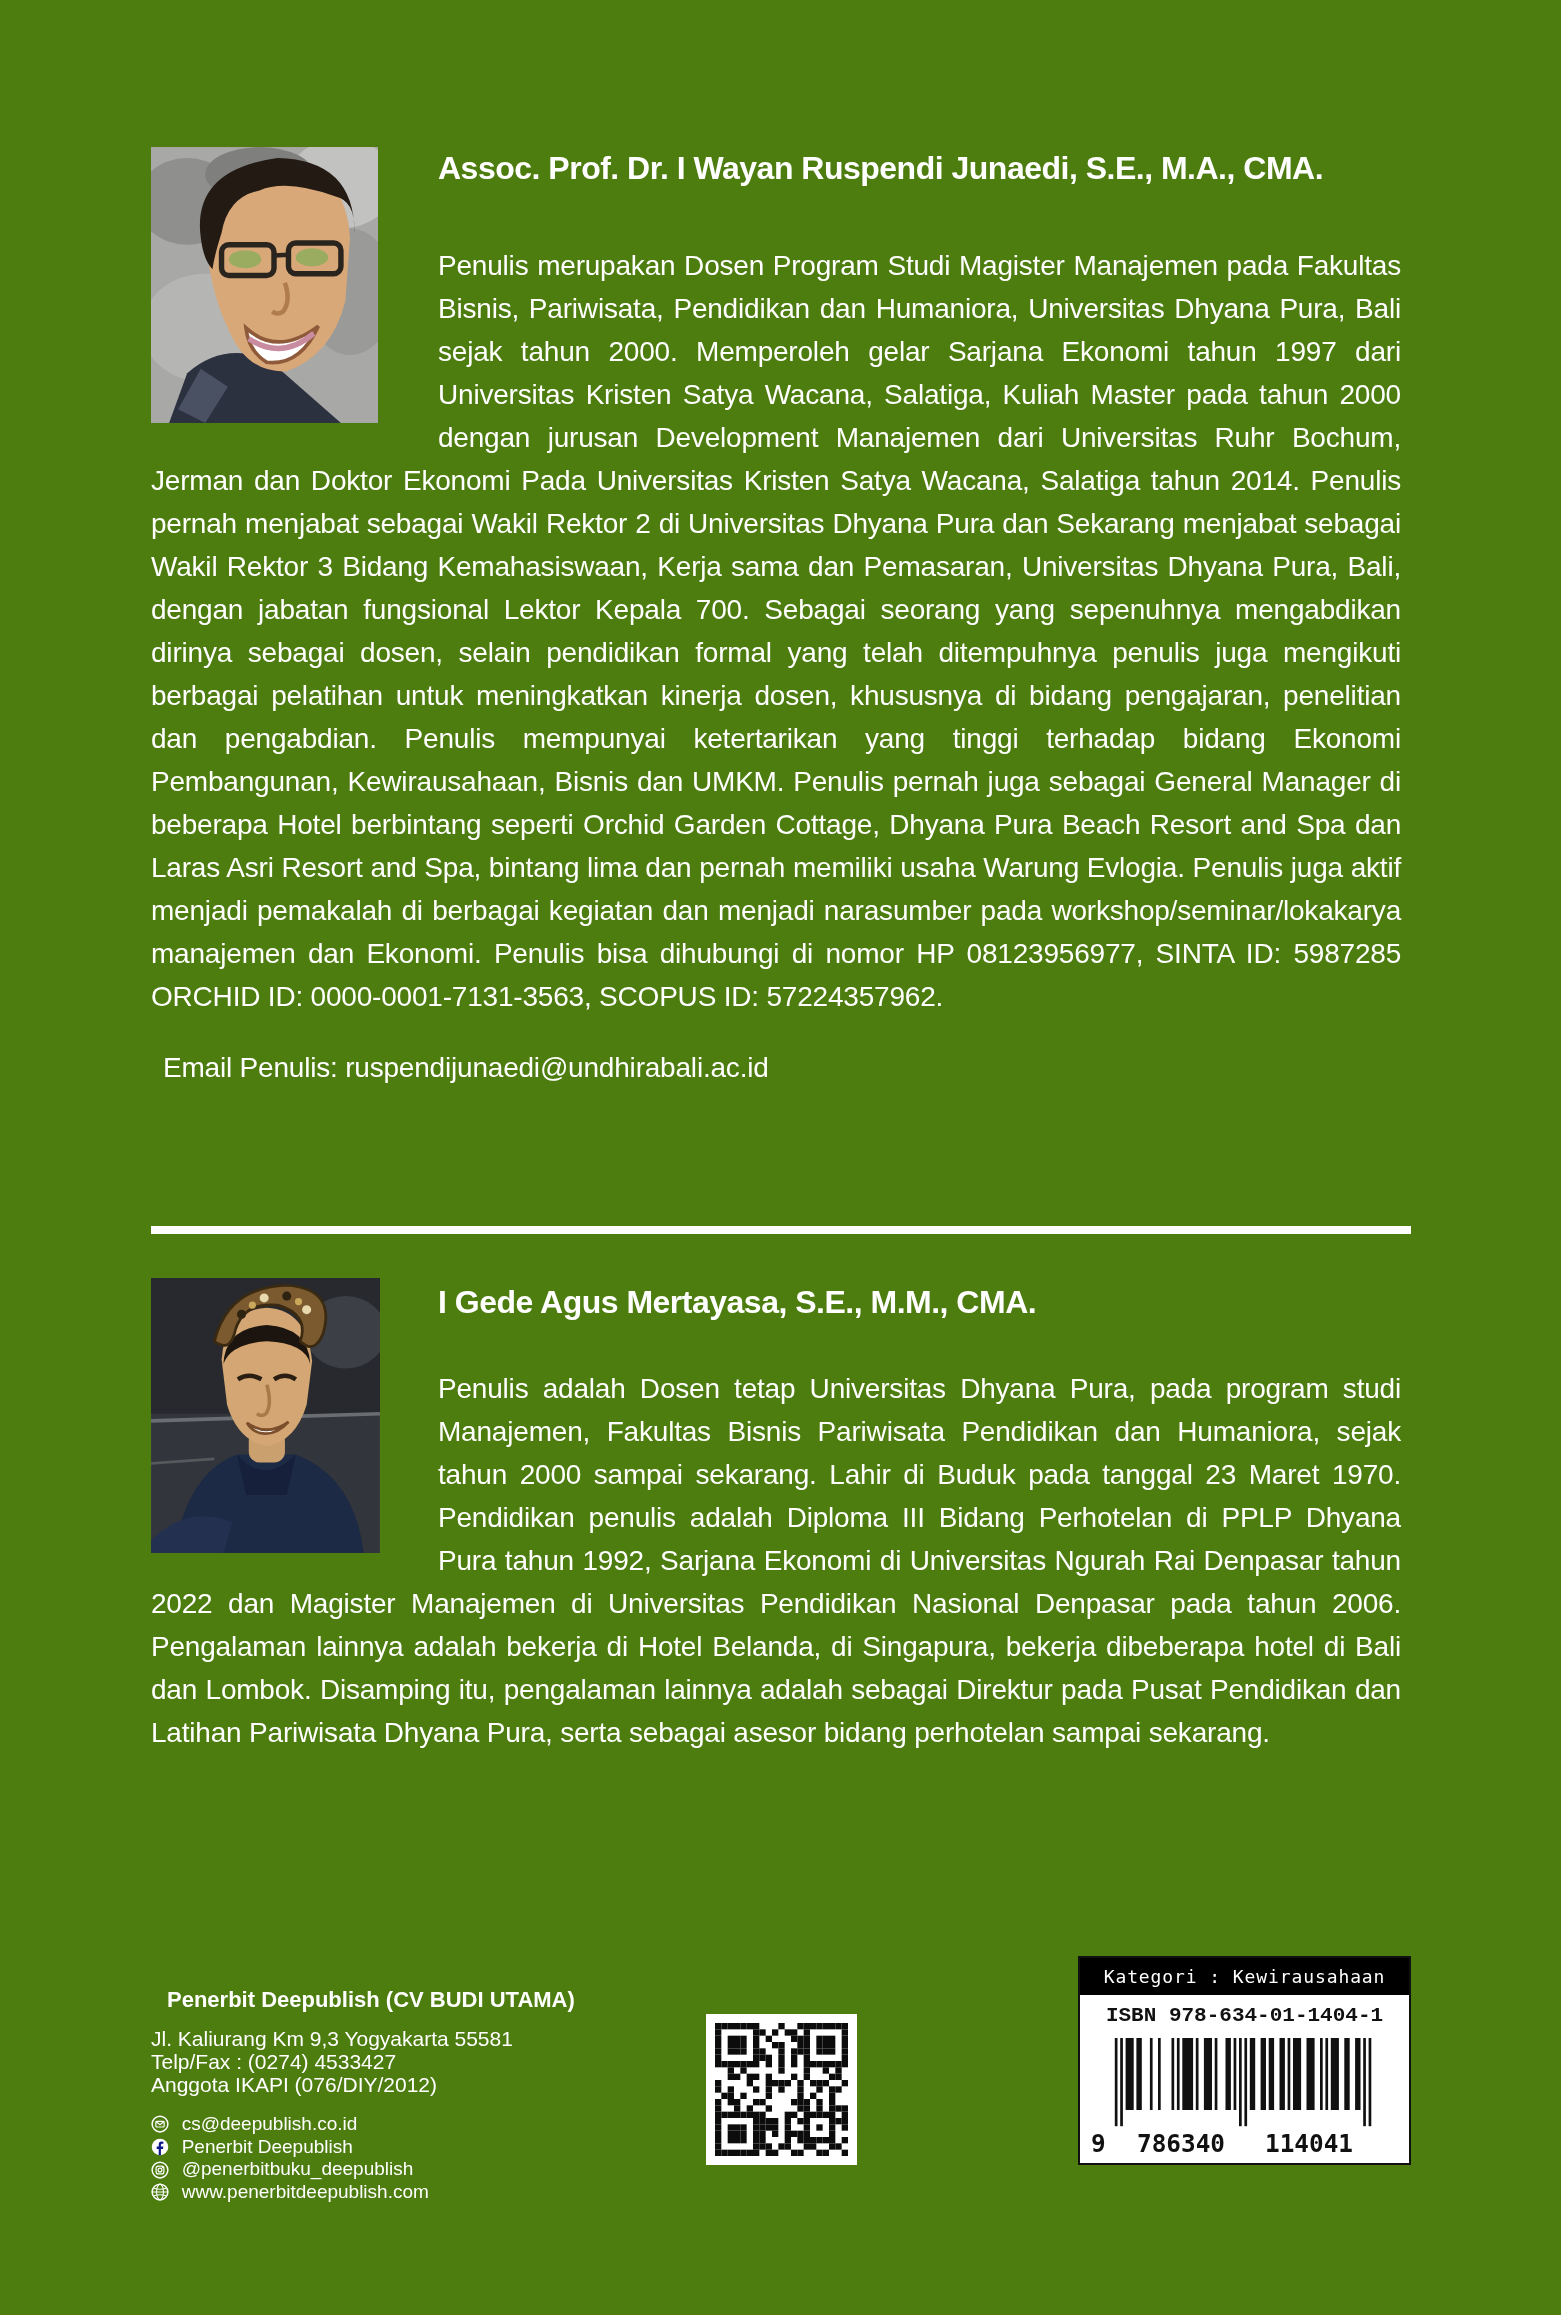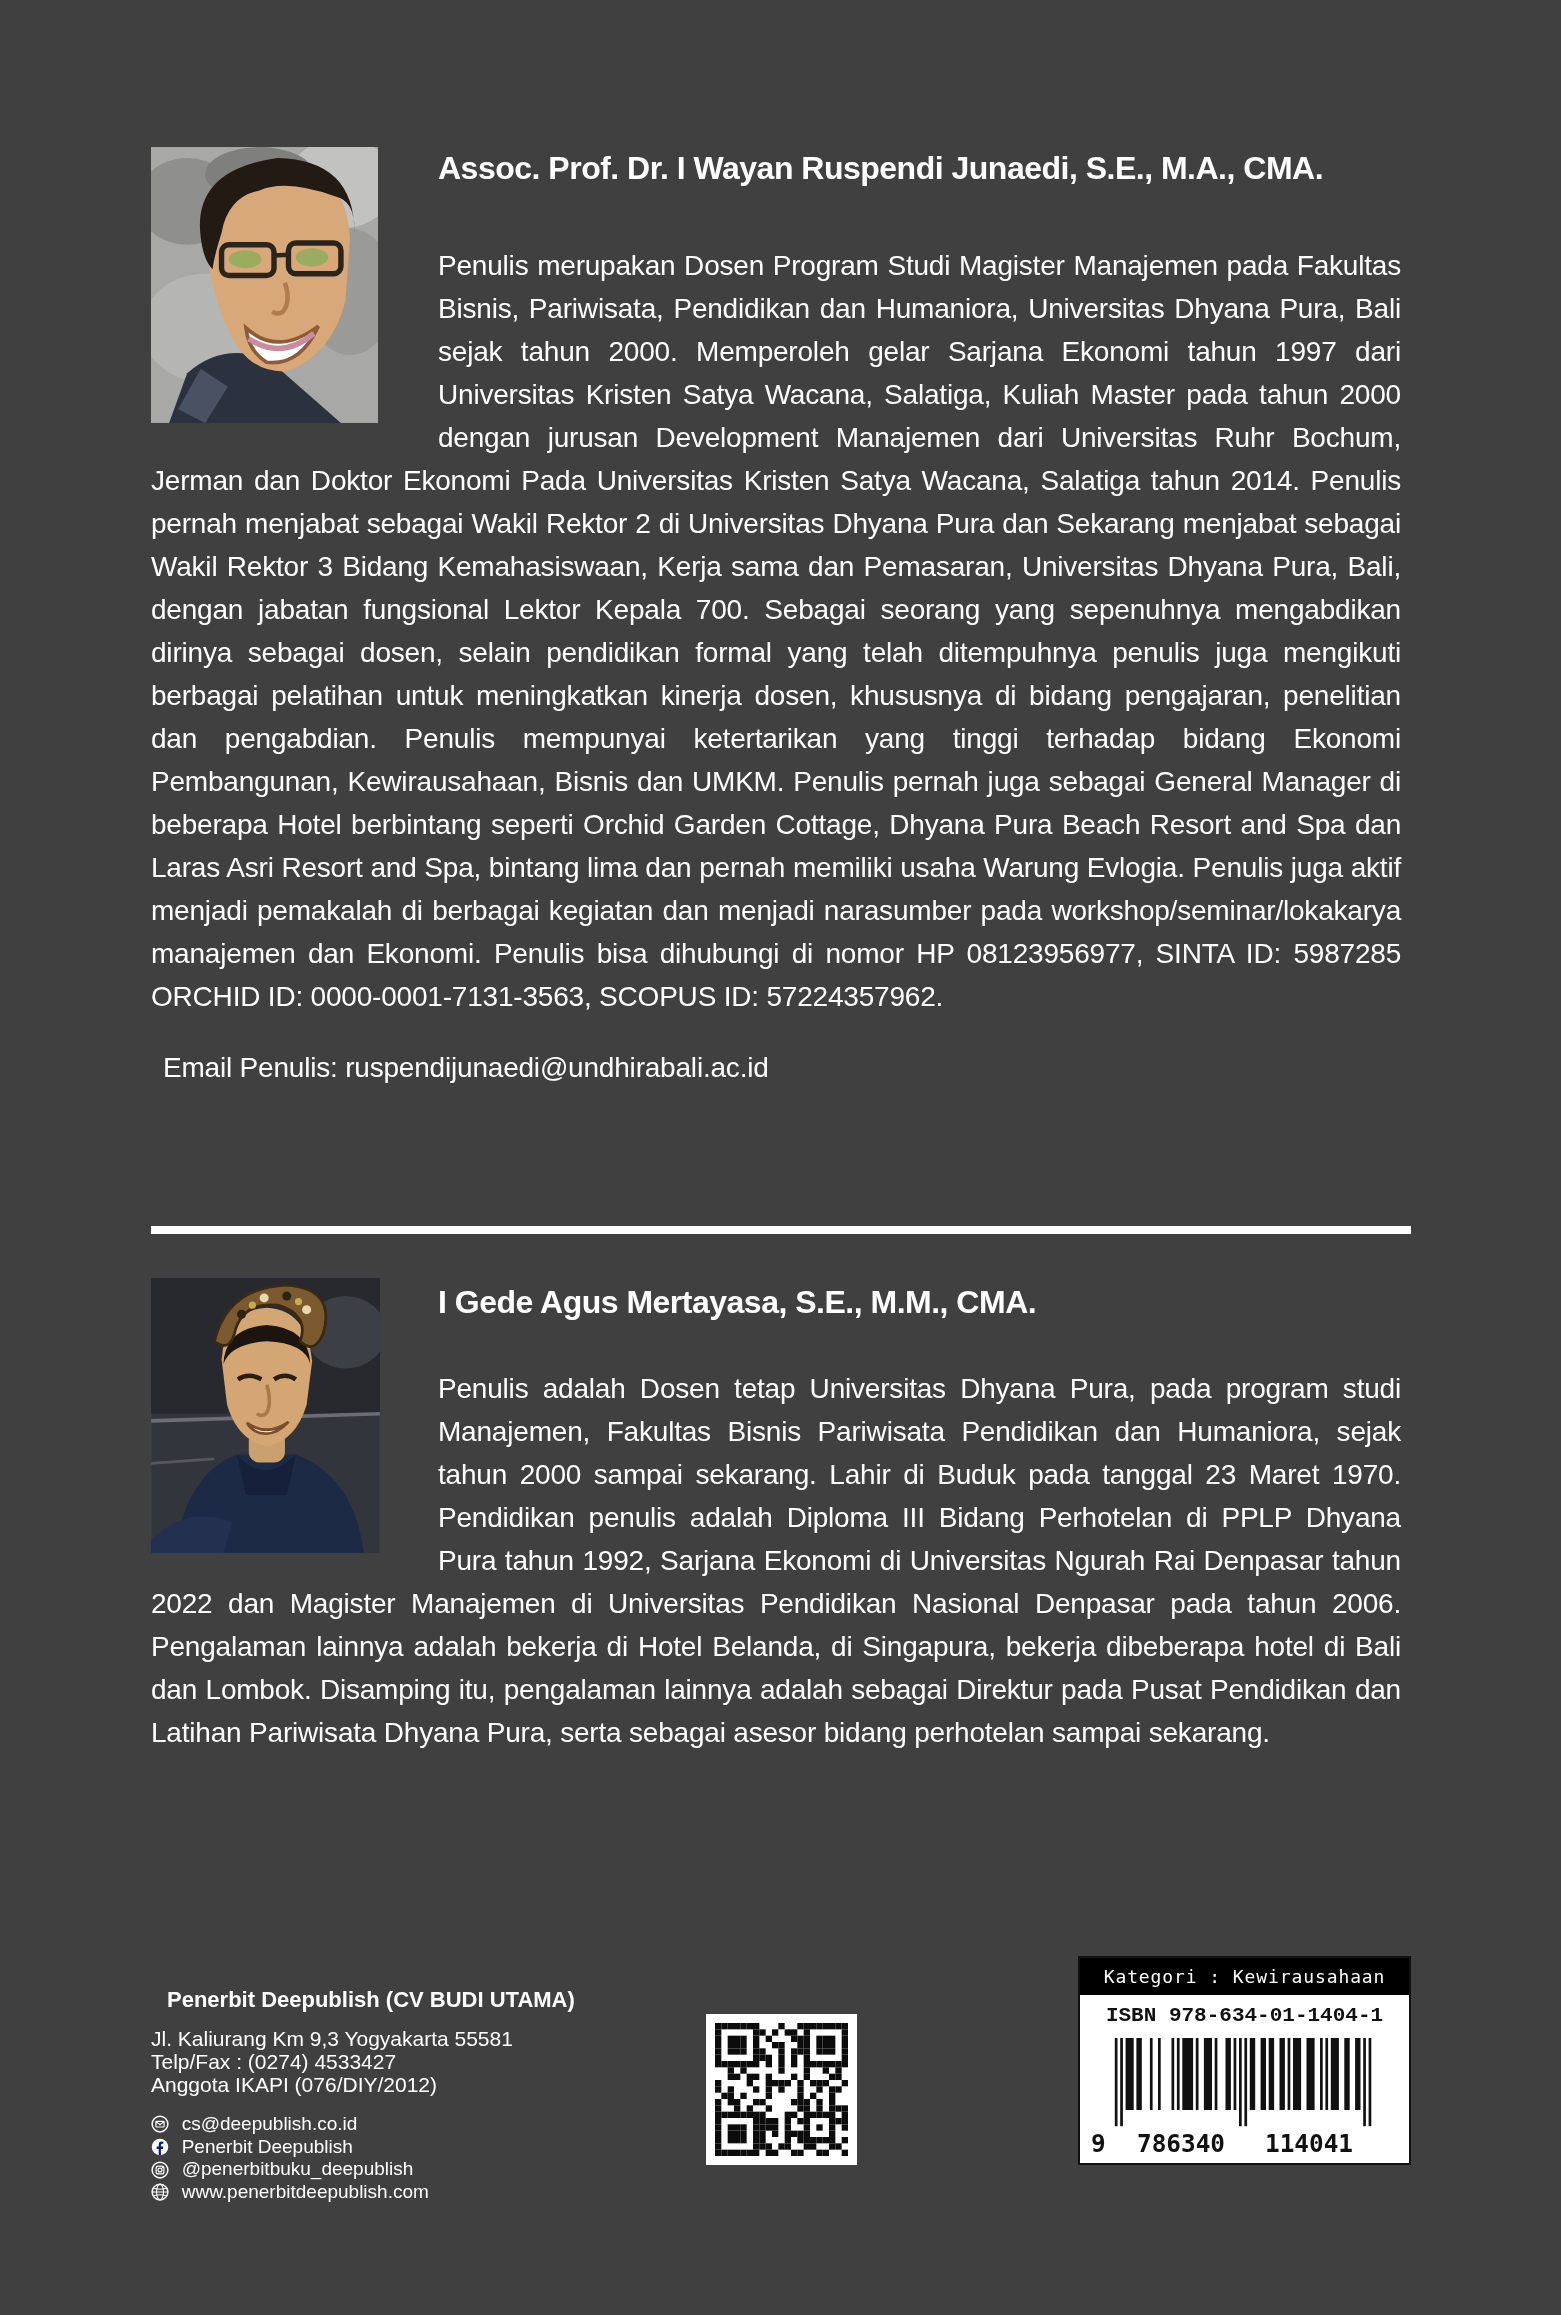--- a/index.html
+++ b/index.html
@@ -1,19 +1,19 @@
 <!DOCTYPE html>
 <html style="font-size:14.5px"><head>
 <meta charset="utf-8">
 <style>
   html,body{margin:0;padding:0;background:#0a1888;}
   .cover{
     position:relative;
     width:1561px;height:2316px;
-    background:#404040;
+    background:#4d7c0f;
     font-family:"Liberation Sans", sans-serif;
     color:#ffffff;
     overflow:hidden;
   }
   .author-section{position:absolute;left:151px;width:1260px;}
   #author1-section{top:147px;}
   #author2-section{top:1278px;}
   .portrait{float:left;overflow:hidden;background:#888;}
   #author1-photo{width:227px;height:276px;margin:0 60px 20px 0;}
   #author2-photo{width:229px;height:275px;margin:0 58px 20px 0;}

